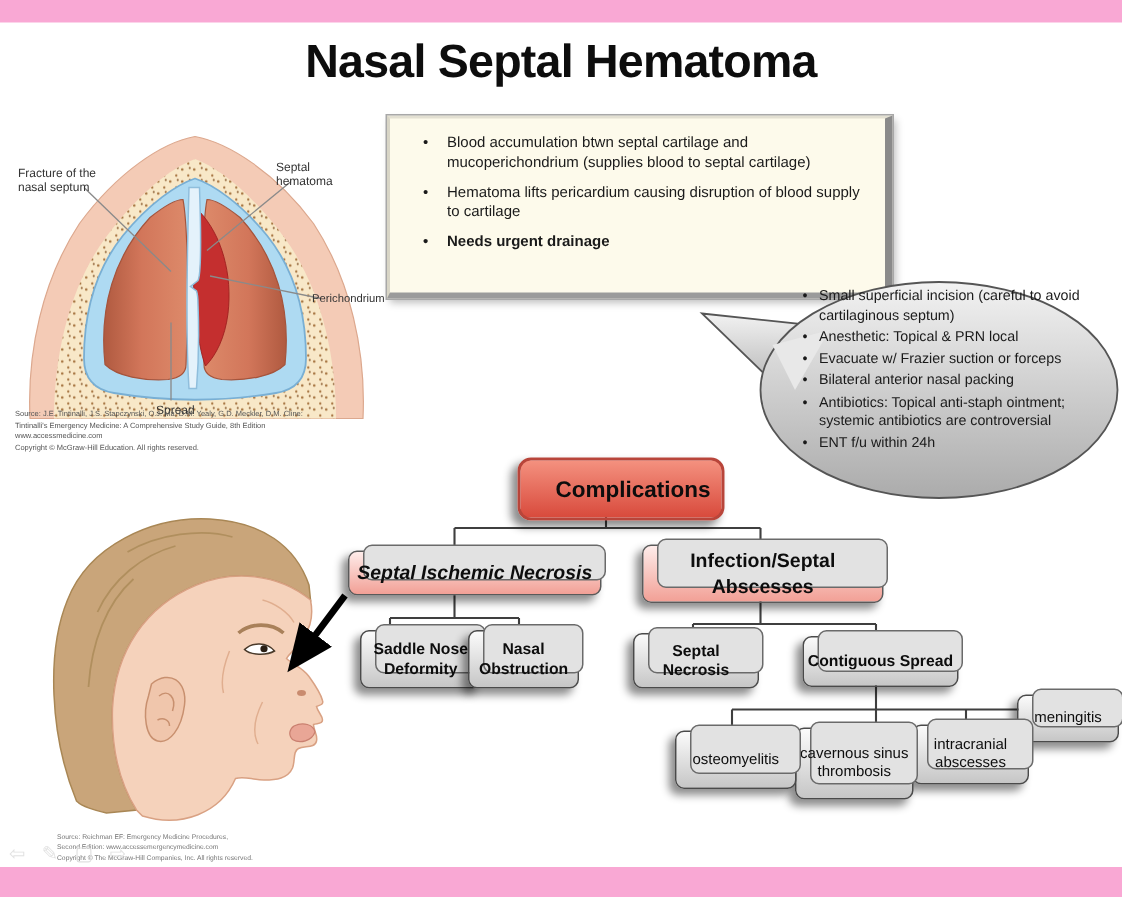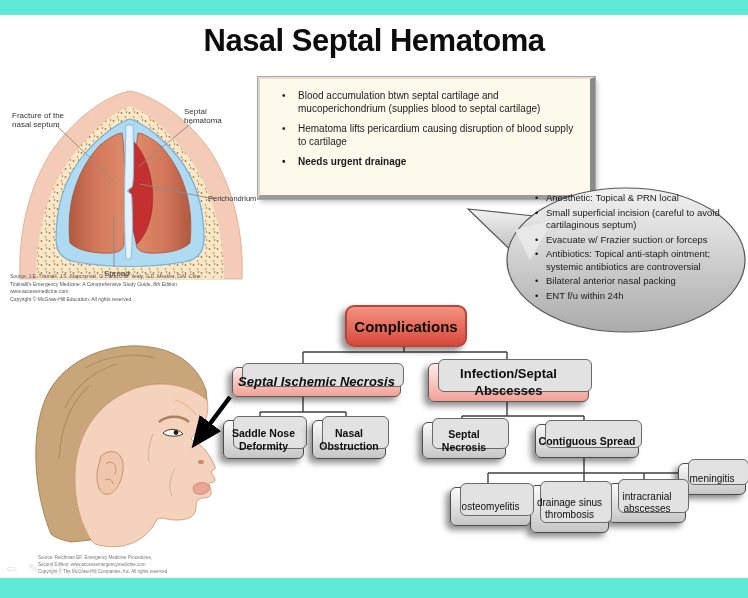--- a/index.html
+++ b/index.html
@@ -1,16 +1,16 @@
 <!DOCTYPE html>
 <html><head>
 <meta charset="utf-8">
 <style>
   html,body{margin:0;padding:0;background:#000;}
-  #stage{position:relative;width:748px;height:598px;background:#5eead4;overflow:hidden;
+  #stage{position:relative;width:748px;height:598px;background:#f9a8d4;overflow:hidden;
          font-family:"Liberation Sans",sans-serif;}
   #slide{position:absolute;left:0;top:15px;width:748px;height:563px;background:#fff;}
 
   
   .title{position:absolute;left:0;top:8px;width:100%;text-align:center;
          font-size:31px;font-weight:700;color:#0d0d0d;letter-spacing:-0.5px;}
 
   
   .anatomy{position:absolute;left:8px;top:72px;width:252px;height:200px;}
   .anatomy svg{position:absolute;left:0;top:0;}
@@ -143,25 +143,25 @@
         <linearGradient id="bub" x1="0" y1="0" x2="0" y2="1">
           <stop offset="0" stop-color="#f2f2f2"></stop>
               <stop offset="1" stop-color="#ababab"></stop>
         </linearGradient>
       </defs>
       <path d="M13,41 L98,50 L72,98 Z" fill="url(#bub)" stroke="#555" stroke-width="1.2"></path>
       <ellipse cx="171" cy="92" rx="119" ry="72" fill="url(#bub)" stroke="#555" stroke-width="1.2"></ellipse>
       <path d="M60,62 L98,52 L75,92 Z" fill="#e8e8e8" stroke="none"></path>
     </svg>
     <ul>
+      <li>Small superficial incision (careful to avoid cartilaginous septum)</li>
       <li>Anesthetic: Topical &amp; PRN local</li>
-      <li>Small superficial incision (careful to avoid cartilaginous septum)</li>
       <li>Evacuate w/ Frazier suction or forceps</li>
+      <li>Bilateral anterior nasal packing</li>
       <li>Antibiotics: Topical anti-staph ointment; systemic antibiotics are controversial</li>
-      <li>Bilateral anterior nasal packing</li>
       <li>ENT f/u within 24h</li>
     </ul>
   </div>
 
   <svg class="connectors">
     <defs>
       <marker id="ah" markerWidth="8" markerHeight="8" refX="5" refY="3" orient="auto">
         <path d="M0,0 L7,3 L0,6 Z" fill="#000"></path>
       </marker>
     </defs>
@@ -180,32 +180,32 @@
       <polyline points="584,401 584,409"></polyline>
       <polyline points="584,439 584,470"></polyline>
       <polyline points="488,458 709,458"></polyline>
       <polyline points="488,458 488,472"></polyline>
       <polyline points="644,458 644,468"></polyline>
       <polyline points="709,458 709,463"></polyline>
     </g>
     <line x1="230" y1="382" x2="197" y2="426" stroke="#000" stroke-width="4.5" marker-end="url(#ah)"></line>
   </svg>
 
-  <div class="node root-node" style="left:345px;top:290px;width:118px;height:38px;">Complications</div>
+  <div class="node root-node" style="left:345px;top:290px;width:118px;height:38px;padding-left:16px;">Complications</div>
 
   <div class="node pink-node stack" style="left:232px;top:352px;width:167px;height:28px;font-style:italic;">Septal Ischemic Necrosis</div>
   <div class="node pink-node stack" style="left:428px;top:348px;width:159px;height:37px;">Infection/Septal Abscesses</div>
 
-  <div class="node gray-node stack" style="left:223px;top:405px;width:75px;height:35px;">Saddle Nose Deformity</div>
+  <div class="node gray-node stack" style="left:240px;top:405px;width:75px;height:35px;">Saddle Nose Deformity</div>
   <div class="node gray-node stack" style="left:312px;top:405px;width:68px;height:35px;">Nasal Obstruction</div>
   <div class="node gray-node stack" style="left:422px;top:407px;width:78px;height:33px;">Septal Necrosis</div>
   <div class="node gray-node stack" style="left:535px;top:409px;width:98px;height:30px;">Contiguous Spread</div>
 
   <div class="node gray-node light stack" style="left:450px;top:472px;width:75px;height:35px;z-index:8;">osteomyelitis</div>
-  <div class="node gray-node light stack" style="left:530px;top:470px;width:73px;height:44px;z-index:7;">drainage sinus thrombosis</div>
+  <div class="node gray-node light stack" style="left:530px;top:470px;width:73px;height:44px;z-index:7;">cavernous sinus thrombosis</div>
   <div class="node gray-node light stack" style="left:608px;top:468px;width:72px;height:36px;z-index:6;text-align:center;">intracranial abscesses</div>
   <div class="node gray-node light stack" style="left:678px;top:448px;width:62px;height:28px;z-index:5;">meningitis</div>
 
   <div class="face">
     <svg width="225" height="212" viewBox="0 0 225 212">
 
       <path d="M26,196 C8,152 6,96 20,62 C34,26 76,6 115,8 C150,10 172,26 181,52 L182,62 C160,44 130,42 106,52 C72,66 52,96 50,134 C49,164 56,186 66,202 L46,204 C38,202 30,200 26,196 Z" fill="#c9a57a" stroke="#a98755" stroke-width="1"></path>
       <path d="M60,30 C80,18 110,14 130,20 M40,70 C50,48 70,32 92,26 M34,120 C36,90 46,64 64,48" fill="none" stroke="#b08f5e" stroke-width="1.2"></path>
 
       <path d="M182,62 C184,72 182,80 178,86 C172,96 168,97 166,101 C170,105 177,107 181,113 C186,120 189,125 190,129 C191,132 188,132 186,133 C187,137 190,139 190,142 C190,145 186,144 184,145 C184,149 187,152 186,156 C185,161 178,159 174,161 C170,163 172,169 170,174 C167,181 159,182 151,182 C143,182 138,179 132,181 C122,204 96,214 70,206 L66,202 C56,186 49,164 50,134 C52,96 72,66 106,52 C130,42 160,44 182,62 Z" fill="#f5d2bb" stroke="#d9a183" stroke-width="1"></path>

